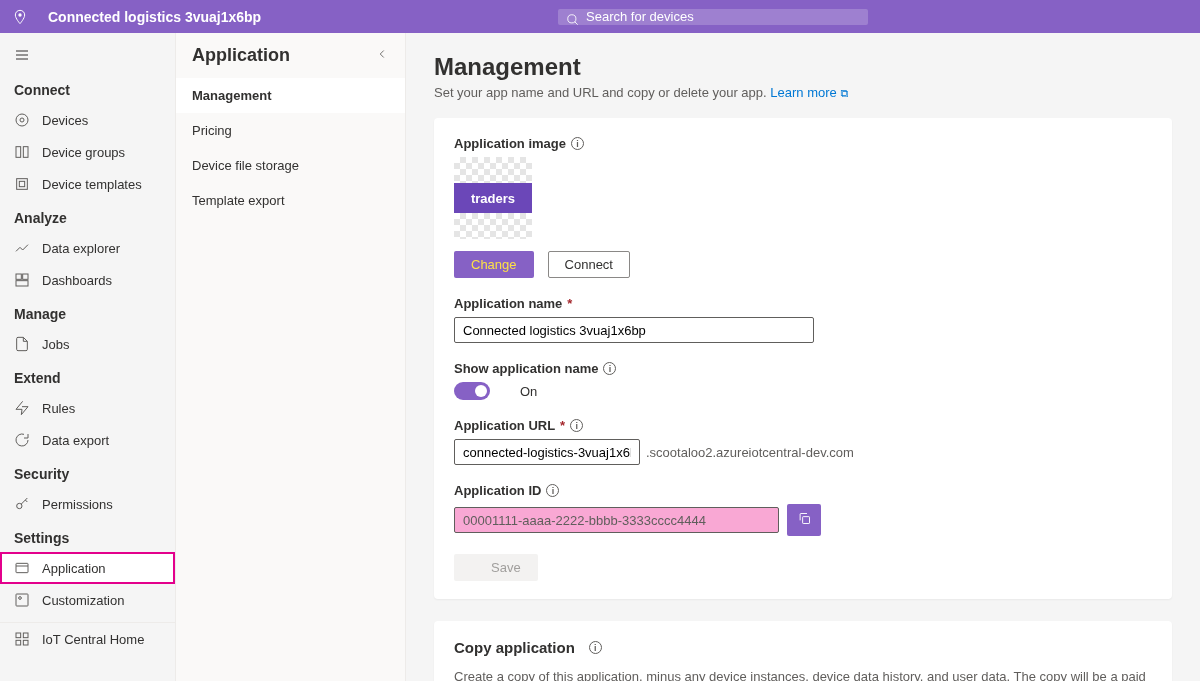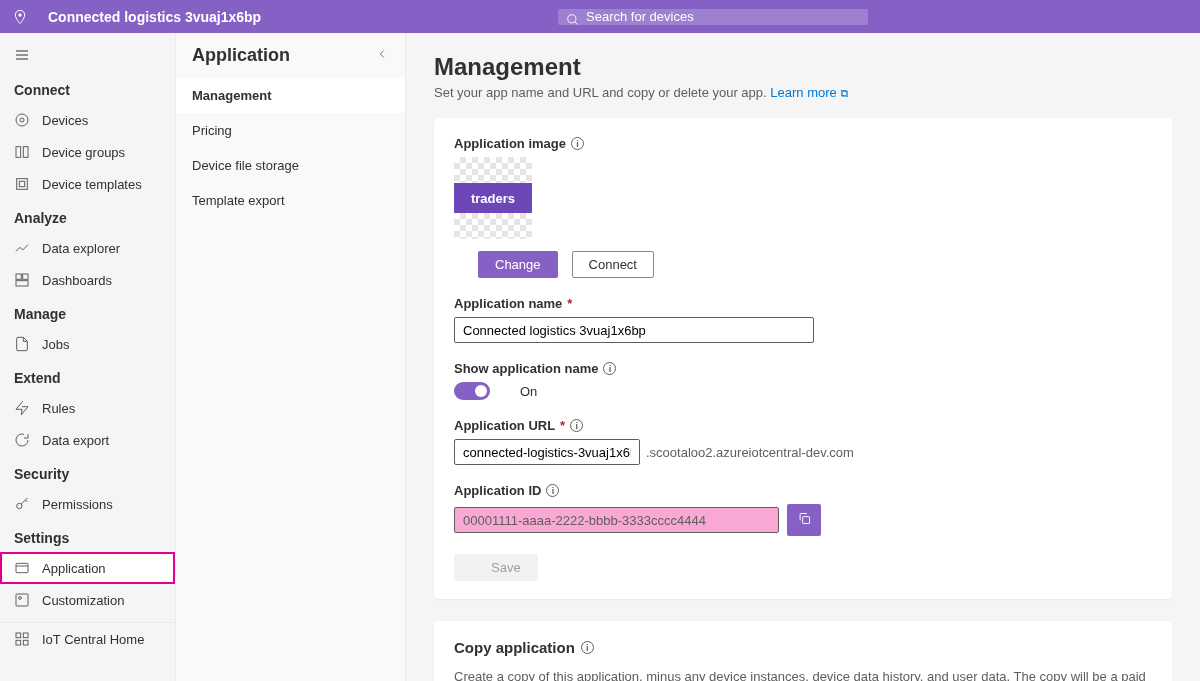--- a/index.html
+++ b/index.html
@@ -42,21 +42,21 @@
 
 .field-label { font-size: 13px; font-weight: 600; margin-bottom: 6px; display: flex; align-items: center; gap: 5px; }
 .field-label .req { color: #a4262c; }
 .info-icon { width: 13px; height: 13px; border: 1px solid #605e5c; border-radius: 50%; display: inline-flex; align-items: center; justify-content: center; font-size: 9px; color: #605e5c; }
 
 .app-image-preview { width: 78px; margin-bottom: 12px; }
 .app-image-preview .checker { height: 26px; background-image: linear-gradient(45deg,#e5e5e5 25%,transparent 25%),linear-gradient(-45deg,#e5e5e5 25%,transparent 25%),linear-gradient(45deg,transparent 75%,#e5e5e5 75%),linear-gradient(-45deg,transparent 75%,#e5e5e5 75%); background-size: 12px 12px; background-position: 0 0,0 6px,6px -6px,-6px 0; }
 .app-image-preview .brand { height: 30px; background: #6B47B8; color: #fff; display: flex; align-items: center; justify-content: center; font-size: 13px; font-weight: 600; }
 
 .btn { display: inline-flex; align-items: center; justify-content: center; height: 27px; padding: 0 16px; font-size: 13px; border-radius: 2px; cursor: pointer; border: 1px solid transparent; }
-.btn-primary { background: #8661C5; color: #ffffff; margin-left: 24px; }
+.btn-primary { background: #8661C5; color: #fde047; }
 .btn-secondary { background: #fff; color: #323130; border: 1px solid #8a8886; }
 .btn-disabled { background: #f3f2f1; color: #a19f9d; cursor: default; padding-left: 36px; }
 .btn-row { display: flex; gap: 14px; margin-bottom: 18px; }
 
 input[type=text].fld { height: 26px; border: 1px solid #605e5c; padding: 0 8px; font-size: 13px; border-radius: 2px; }
 .fld.w-med { width: 360px; }
 .fld.w-sm { width: 186px; }
 .fld[readonly] { background: #f9a8d4; color: #605e5c; }
 .fld.w-lg { width: 325px; }
 
@@ -64,21 +64,21 @@
 .inline-suffix { display: flex; align-items: center; gap: 6px; }
 .suffix-text { font-size: 13px; color: #605e5c; }
 
 .toggle { width: 36px; height: 18px; background: #8661C5; border-radius: 9px; position: relative; cursor: pointer; display: inline-block; vertical-align: middle; }
 .toggle .knob { width: 12px; height: 12px; background: #fff; border-radius: 50%; position: absolute; top: 3px; right: 3px; }
 .toggle-label { display: inline-block; margin-left: 26px; font-size: 13px; vertical-align: middle; }
 
 .copy-btn { width: 34px; height: 32px; background: #8661C5; color: #fff; display: inline-flex; align-items: center; justify-content: center; border-radius: 2px; cursor: pointer; margin-left: 8px; }
 .id-row { display: flex; align-items: center; }
 
-.card-title { font-size: 15px; font-weight: 600; margin-bottom: 12px; display: flex; align-items: center; gap: 6px; }
+.card-title { font-size: 15px; font-weight: 600; margin-bottom: 12px; display: flex; align-items: center; gap: 14px; }
 .card-desc { font-size: 13px; color: #605e5c; margin-bottom: 14px; line-height: 1.4; }
 
 svg { stroke: currentColor; fill: none; stroke-width: 1.5; }
 </style>
 </head>
 <body>
 
 <div class="topbar">
   <span class="app-icon">
     <svg viewBox="0 0 24 24">

